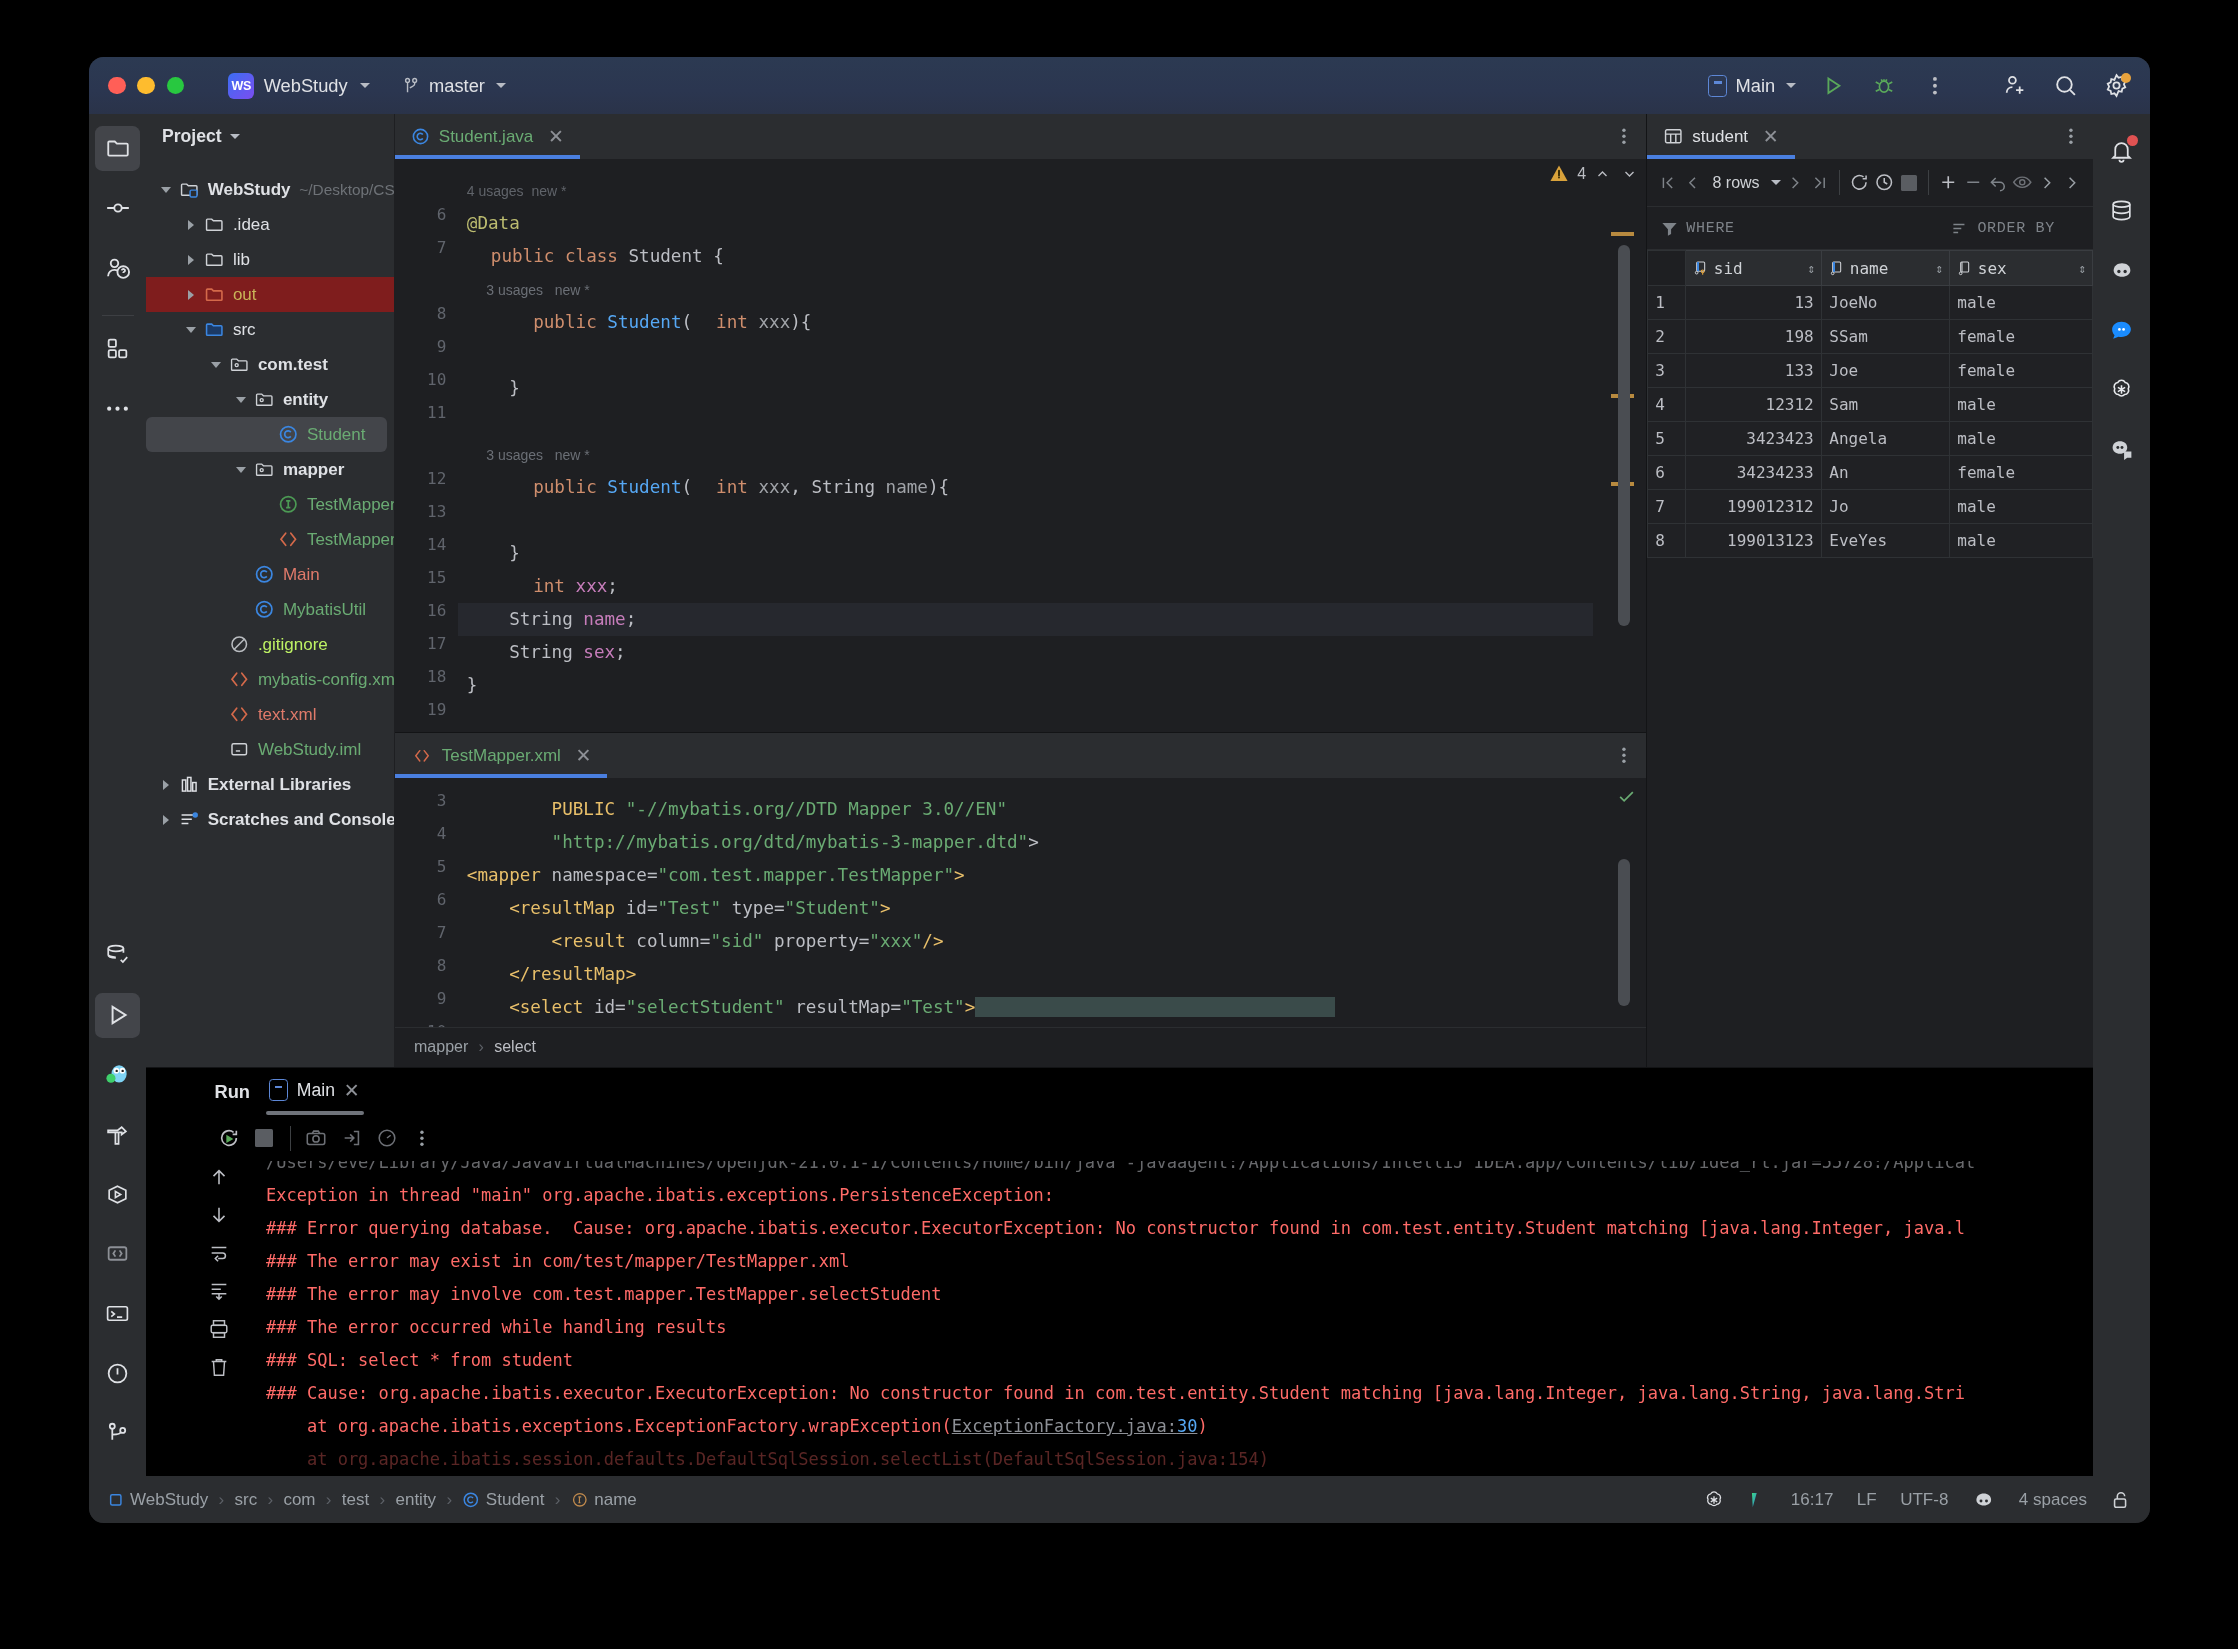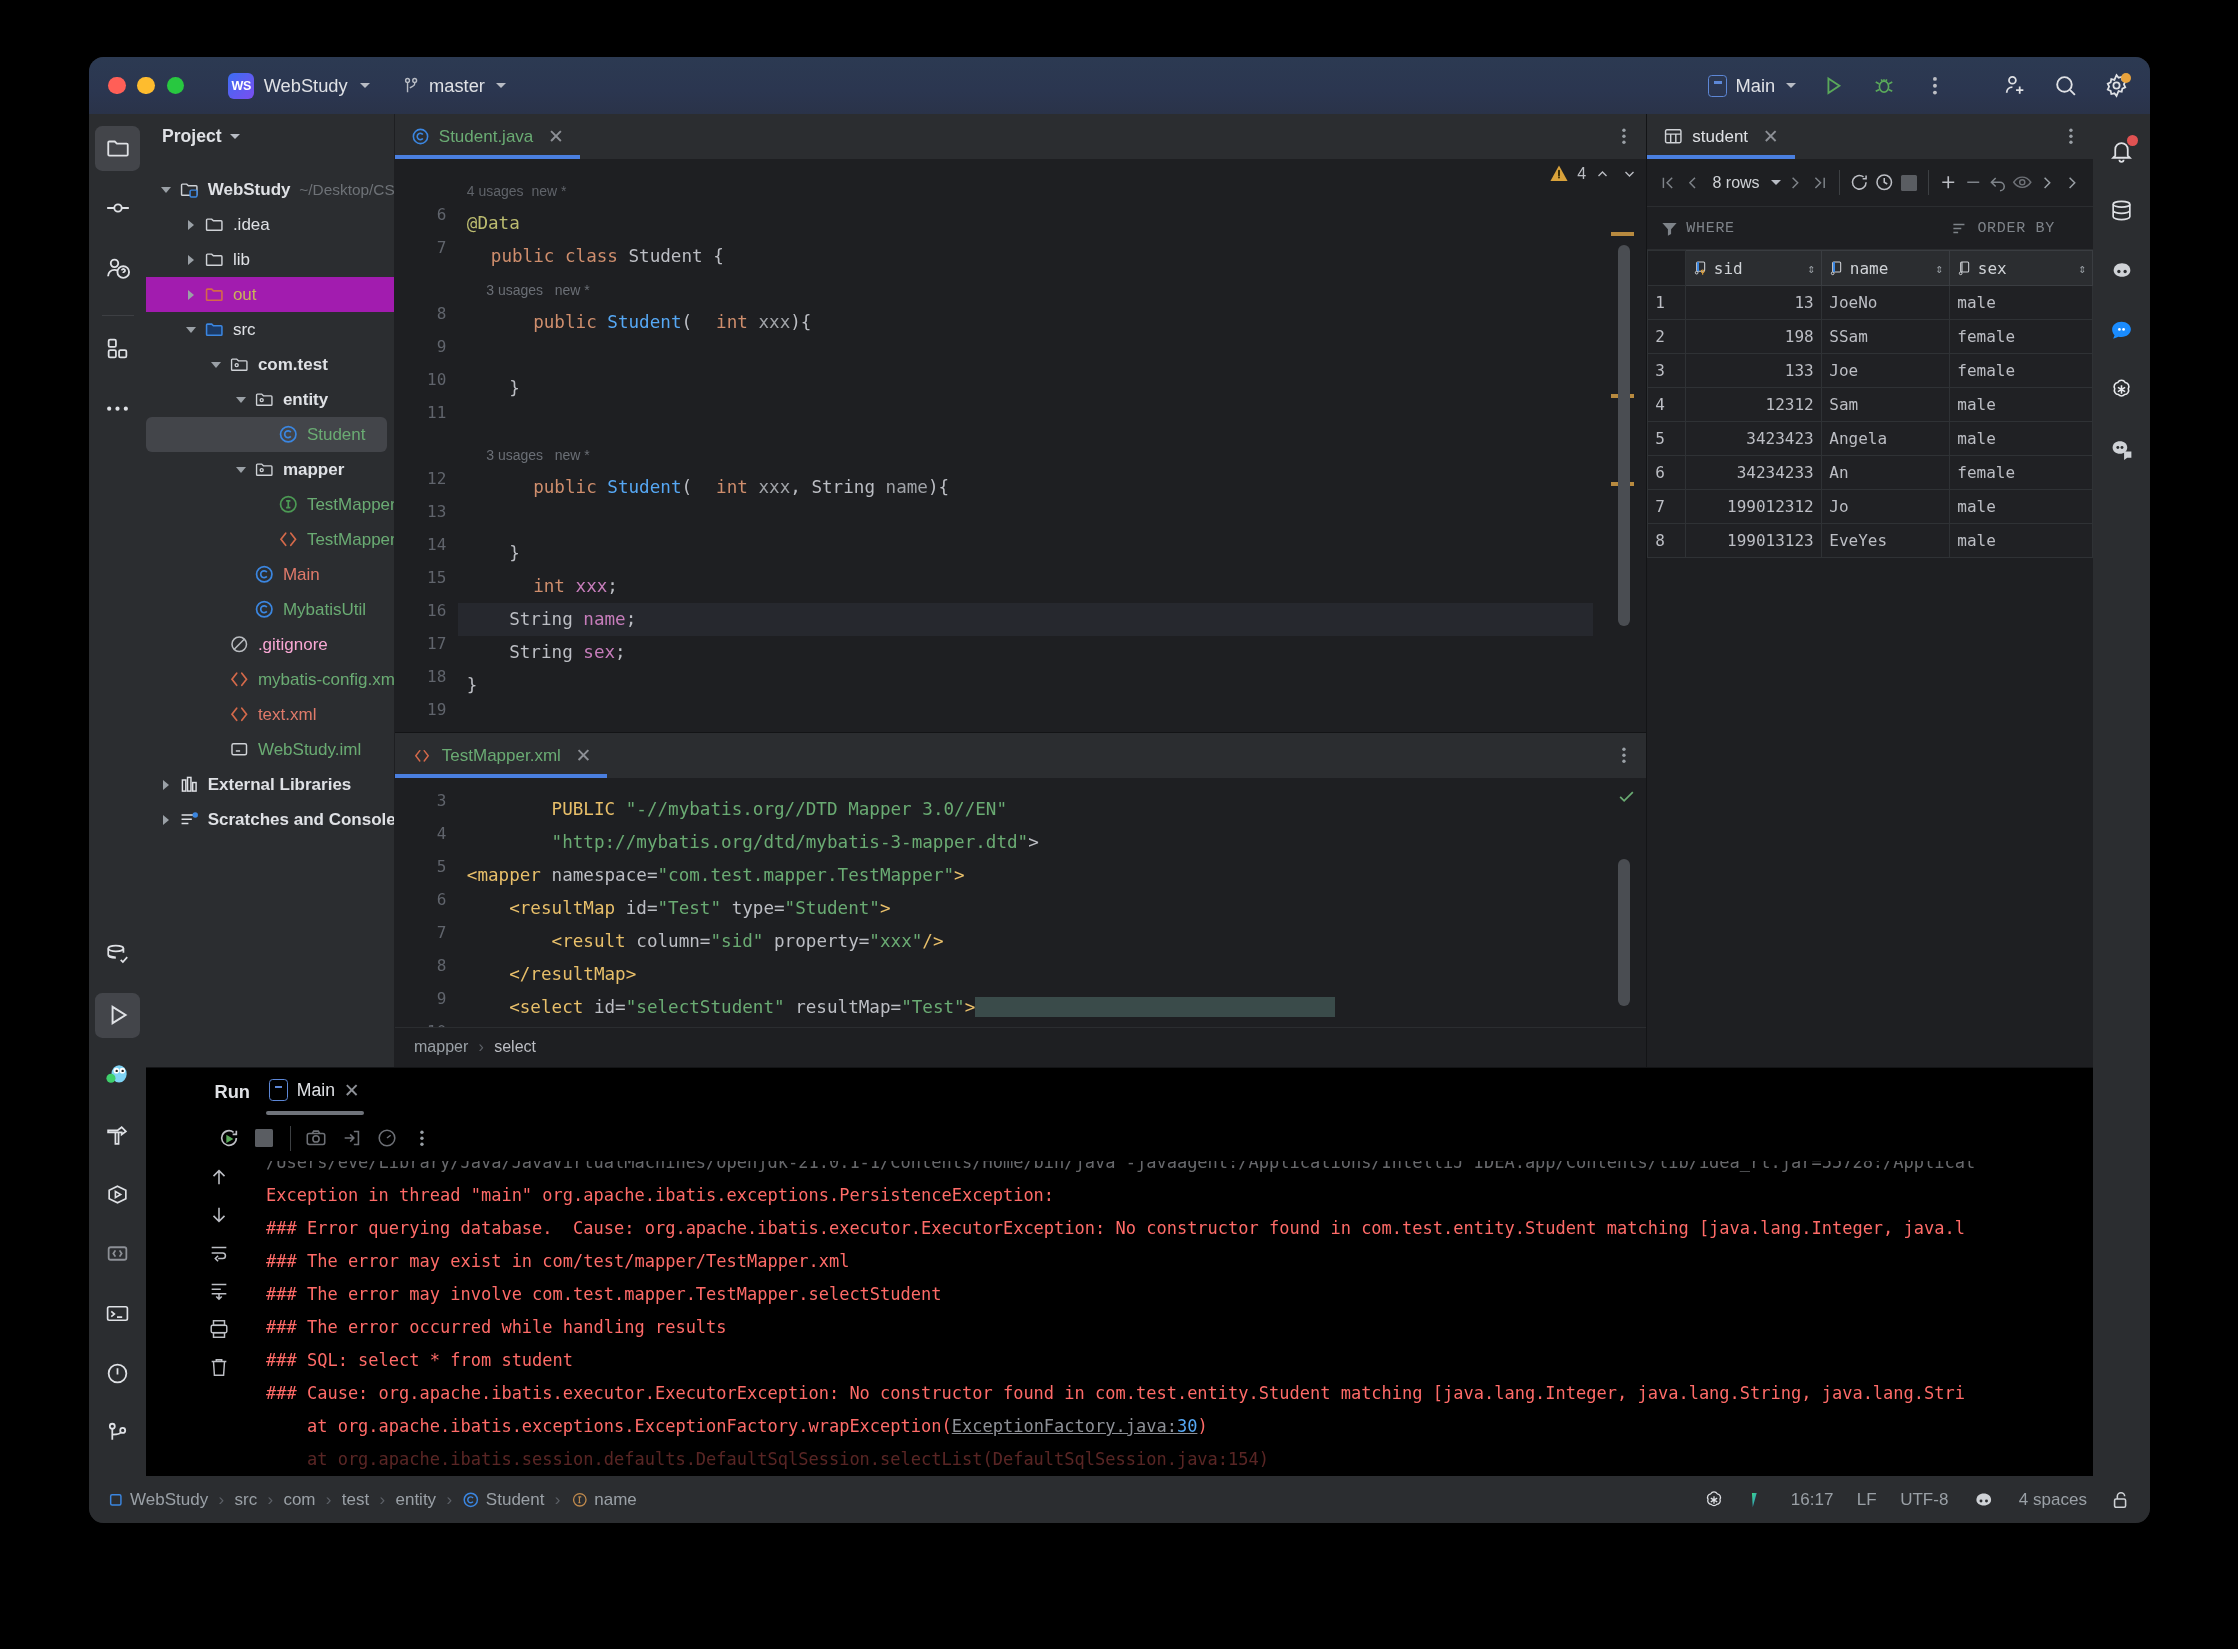--- a/index.html
+++ b/index.html
@@ -99,21 +99,21 @@
     display: flex; align-items: center; gap: 5.9px;
     padding: 0 16px;
     color: #dfe1e5; font-size: 17.6px; font-weight: bold;
   }
   .tree { padding-top: 13px; font-size: 17px; color: #dfe1e5; overflow: hidden; }
   .tnode {
     display: flex; align-items: center; height: 35px;
     padding-right: 7.3px; white-space: nowrap; cursor: pointer;
   }
   .tnode.sel { background: #43454a; border-radius: 5.9px; margin: 0 7.3px 0 0; }
-  .tnode.warn-sel { background: #a21caf; }
+  .tnode.warn-sel { background: #7f1d1d; }
   .tw { width: 22px; flex: 0 0 22px; display:flex; align-items:center; justify-content:center; }
   .arrow-r { width:0;height:0;border-top:5.1px solid transparent;border-bottom:5.1px solid transparent;border-left:6.6px solid #9aa0a6;}
   .arrow-d { width:0;height:0;border-left:5.1px solid transparent;border-right:5.1px solid transparent;border-top:6.6px solid #9aa0a6;}
   .ticon { width: 25px; flex: 0 0 25px; display:flex; align-items:center; justify-content:center; margin-right: 5.9px;}
   .tlabel.bold { font-weight: bold; }
   .tpath { color: #6e7277; margin-left: 8.8px; font-size: 15.4px; }
 
   
   .editors { flex: 1 1 auto; display: flex; flex-direction: column; min-width: 0; background: #1e1f22; }
   .ed-java { flex: 0 0 619px; display: flex; flex-direction: column; min-height:0; border-bottom: 0.7px solid #131416;}
@@ -578,21 +578,21 @@
                 <span class="tlabel" style="color: rgb(106, 171, 115);">MybatisUtil</span>
               </div>
               <div class="tnode" style="padding-left: 59px;">
                 <span class="tw"></span>
                 <span class="ticon">
                   <svg xmlns="http://www.w3.org/2000/svg" width="20.5" height="20.5" viewBox="0 0 24 24" fill="none" stroke="#b9bcc0" stroke-width="1.8">
                     <circle cx="12" cy="12" r="8.5"></circle>
                     <path d="M6.2 17.8L17.8 6.2"></path>
                   </svg>
                 </span>
-                <span class="tlabel" style="color: #f9a8d4;">.gitignore</span>
+                <span class="tlabel" style="color: #bef264;">.gitignore</span>
               </div>
               <div class="tnode" style="padding-left: 59px;">
                 <span class="tw"></span>
                 <span class="ticon">
                   <svg xmlns="http://www.w3.org/2000/svg" width="20.5" height="20.5" viewBox="0 0 24 24" fill="none" stroke="#d4694a" stroke-width="2" stroke-linecap="round">
                     <path d="M9 5L3.5 12 9 19M15 5l5.5 7L15 19"></path>
                   </svg>
                 </span>
                 <span class="tlabel" style="color: rgb(106, 171, 115);">mybatis-config.xml</span>
               </div>

